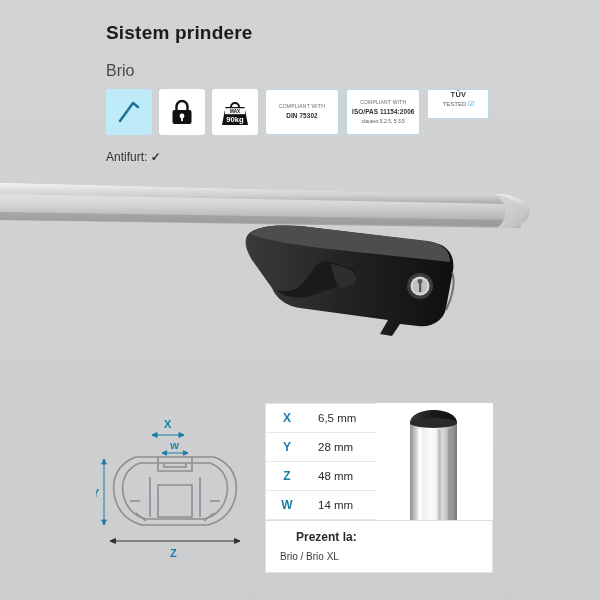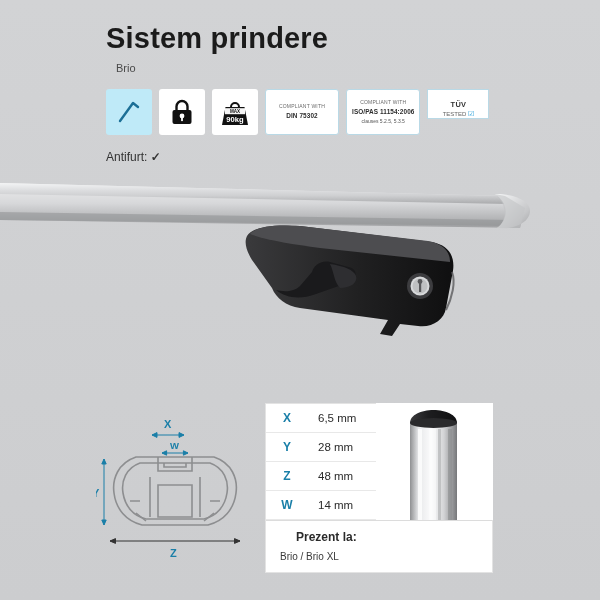--- a/index.html
+++ b/index.html
@@ -19,30 +19,30 @@
     width: 600px;
     height: 600px;
     background: linear-gradient(180deg, #d2d3d5 0%, #cccdcf 100%);
   }
 
   
   .sec1-title {
     position: absolute;
     left: 106px;
     top: 22px;
-    font-size: 29px;
+    font-size: 19px;
     font-weight: bold;
     color: #1b1b1b;
     letter-spacing: 0.2px;
   }
   .sec1-sub {
     position: absolute;
-    left: 116px;
+    left: 106px;
     top: 62px;
-    font-size: 11px;
+    font-size: 16px;
     color: #4a4a4a;
   }
 
   
   .badges {
     position: absolute;
     left: 106px;
     top: 89px;
     display: flex;
     align-items: flex-start;
@@ -105,21 +105,21 @@
     color: #555;
     margin-top: 1px;
   }
   .badge-tuv {
     width: 62px;
     height: 30px;
     border: 1px solid #b9d9e6;
     display: flex;
     flex-direction: column;
     align-items: center;
-    justify-content: flex-end;
+    justify-content: flex-start;
     font-size: 6px;
     color: #333;
     box-sizing: border-box;
     background: #fff;
   }
   .badge-tuv .t1 { font-weight: bold; font-size: 7.4px; letter-spacing: .3px; }
   .badge-tuv .t2 { font-size: 6px; color: #666; margin-top: 1px; }
   .tuv-check { color: #1e9bd7; font-size: 7px; }
 
   .antifurt {

